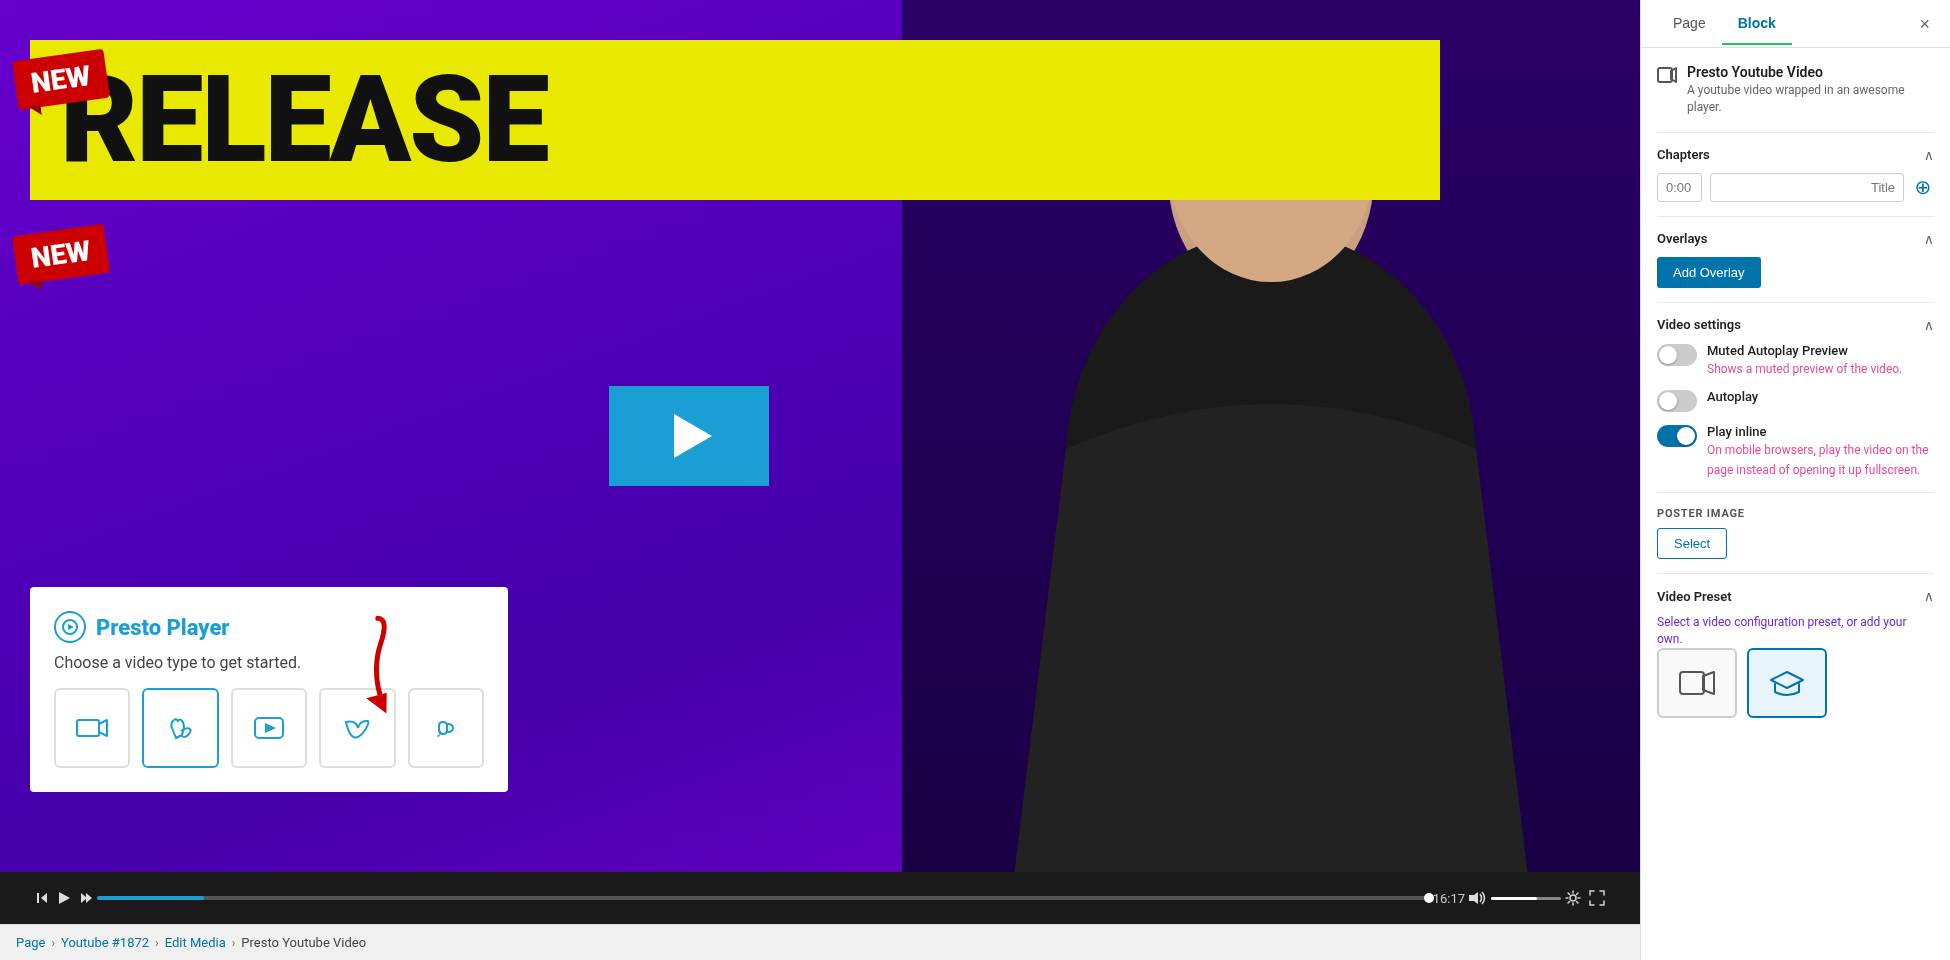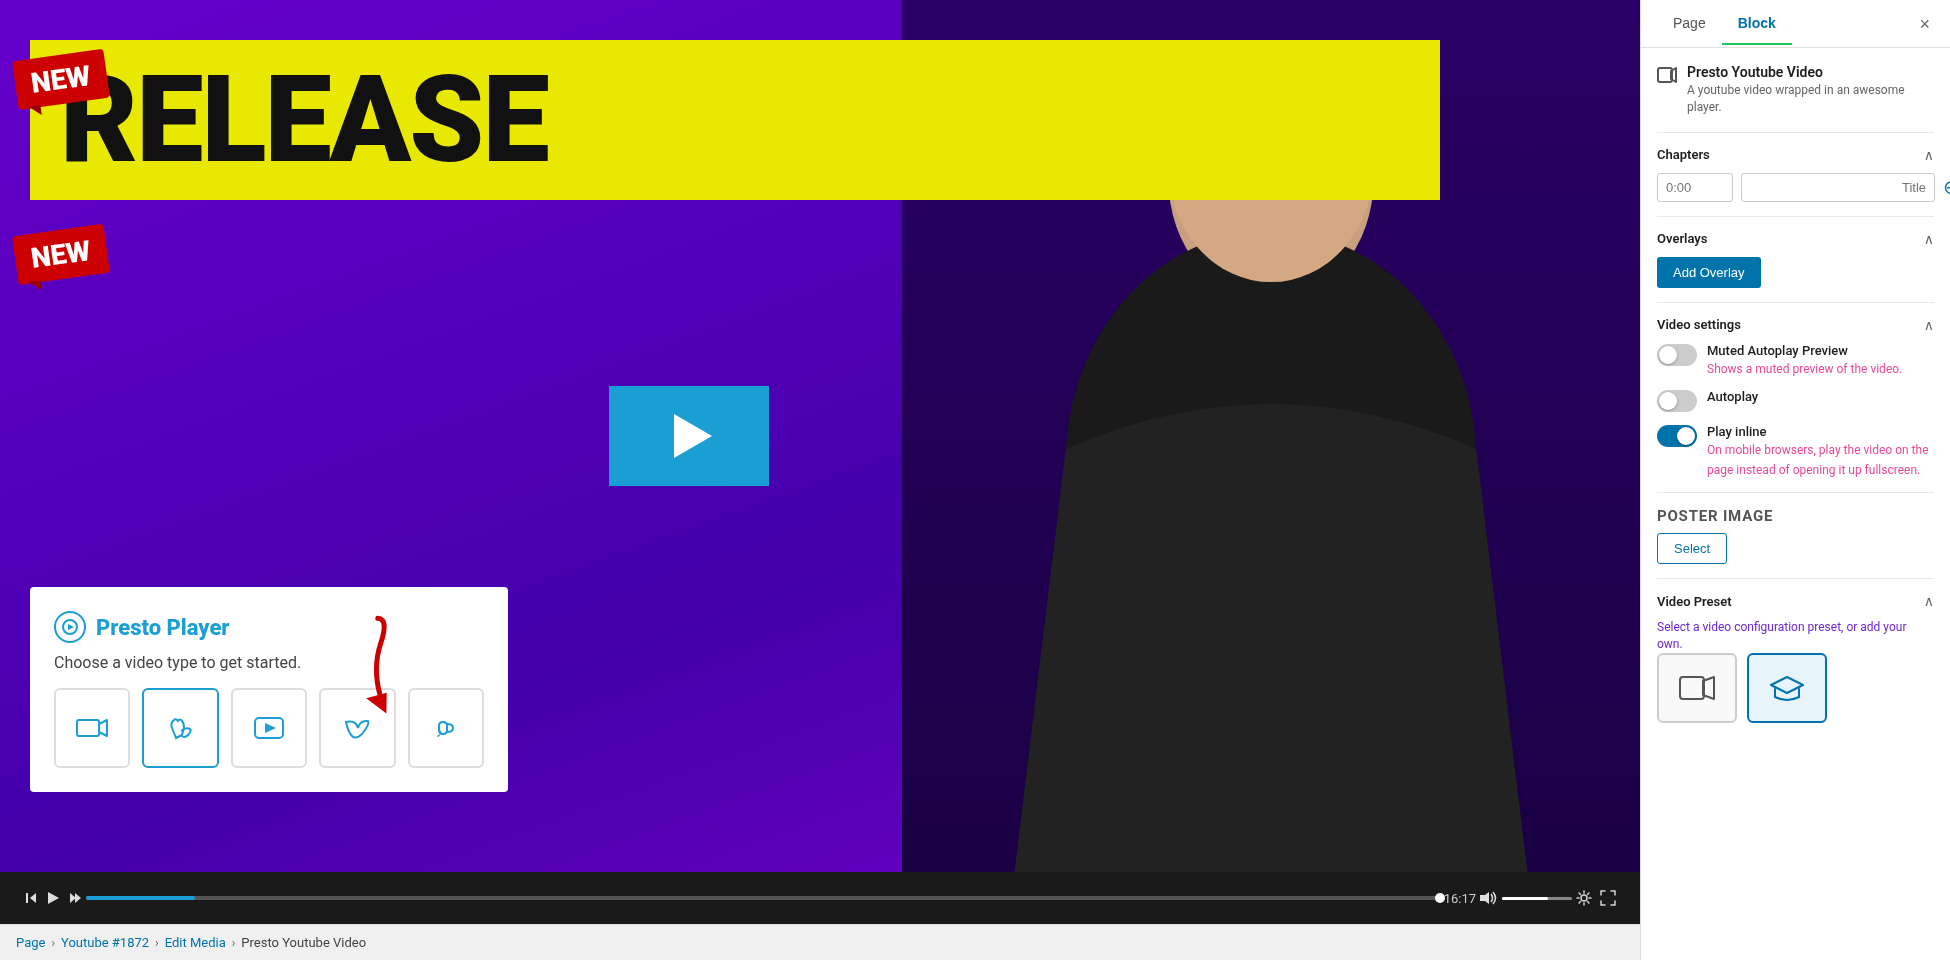--- a/index.html
+++ b/index.html
@@ -209,21 +209,21 @@
       font-size: 60px;
       transform: rotate(30deg);
     }
 
     
     .video-controls {
       background: #1a1a1a;
       height: 52px;
       display: flex;
       align-items: center;
-      padding: 0 20px;
+      padding: 0 31px;
       color: white;
     }
 
     .controls-btn {
       background: none;
       border: none;
       color: white;
       cursor: pointer;
       font-size: 14px;
       padding: 4px;
@@ -419,21 +419,21 @@
     }
 
     
     .chapter-input-row {
       display: flex;
       gap: 8px;
       align-items: center;
     }
 
     .chapter-time-input {
-      width: 76px;
+      width: 45px;
       border: 1px solid #ccc;
       border-radius: 3px;
       padding: 6px 8px;
       font-size: 13px;
       color: #555;
     }
 
     .chapter-title-input {
       flex: 1;
       border: 1px solid #ccc;
@@ -531,21 +531,21 @@
 
     .toggle-desc {
       font-size: 12px;
       color: #ec4899;
       margin-top: 2px;
       line-height: 1.3;
     }
 
     
     .poster-label {
-      font-size: 15px;
+      font-size: 11px;
       font-weight: 700;
       color: #555;
       letter-spacing: 0.8px;
       text-transform: uppercase;
       margin-bottom: 8px;
     }
 
     .select-btn {
       background: white;
       border: 1px solid #0073aa;

